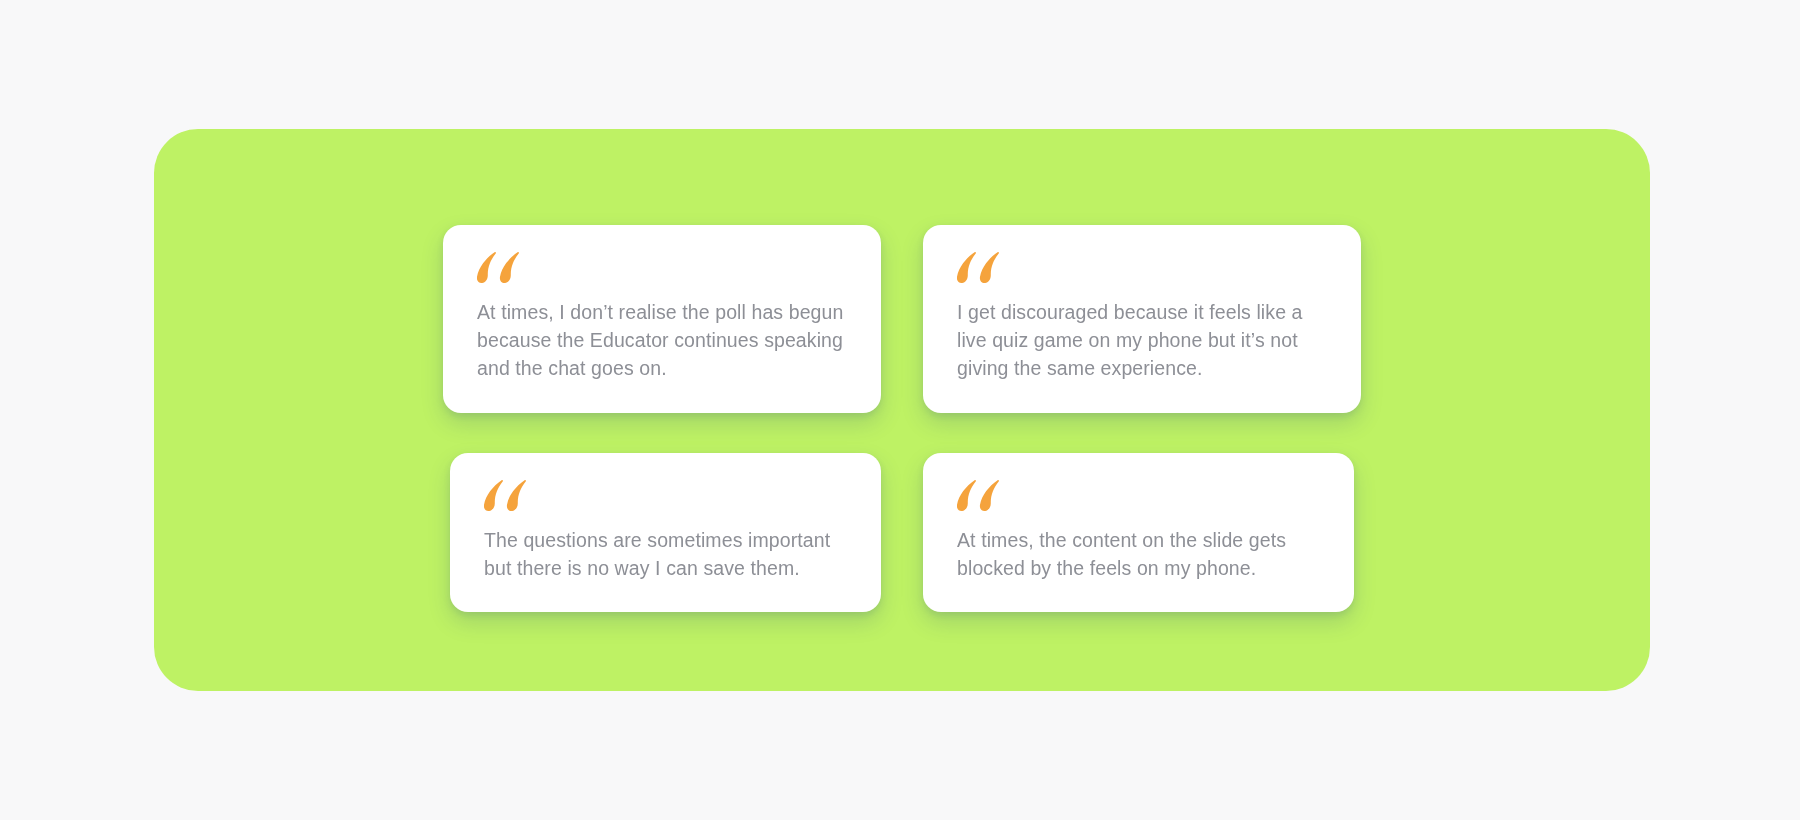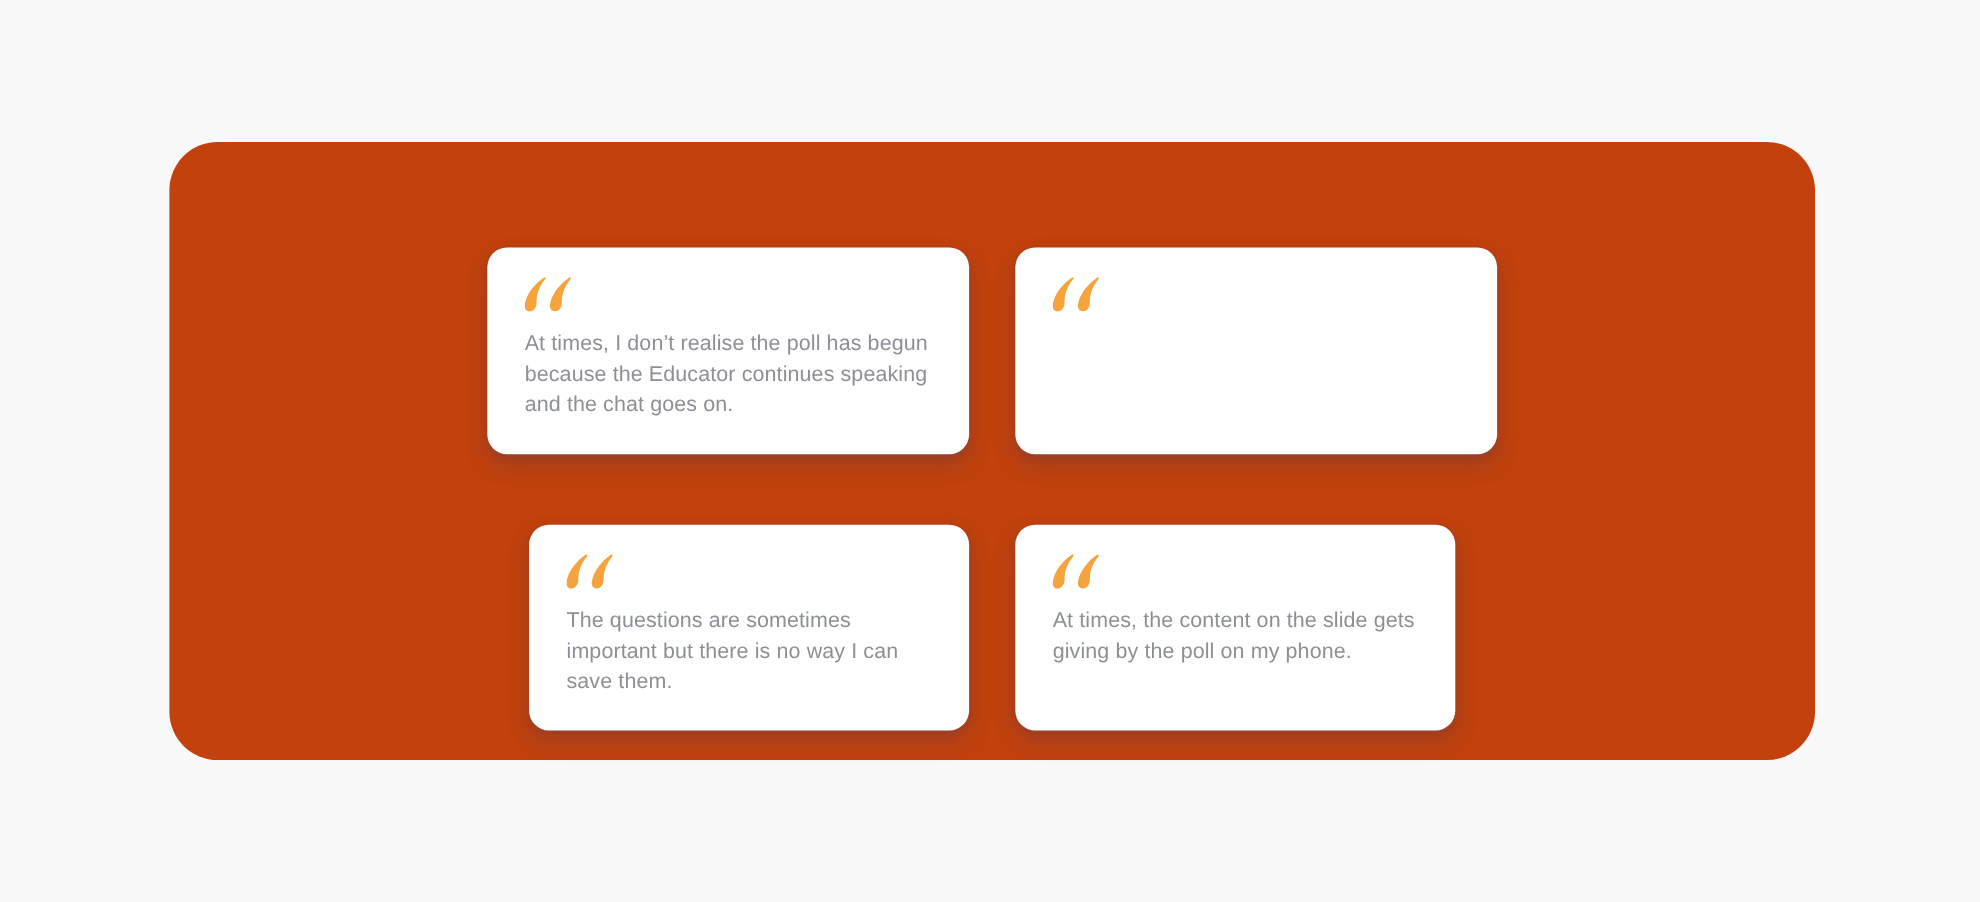--- a/index.html
+++ b/index.html
@@ -18,27 +18,27 @@
     align-items: center;
     justify-content: center;
   }
 
   
   .panel {
     position: relative;
     width: 1496px;
     height: 562px;
     margin-left: 4px;
-    background: #c2410c;
+    background: #bef264;
     border-radius: 44px;
     padding: 96px 52px 0 52px;
     display: flex;
     flex-direction: column;
     align-items: center;
-    gap: 64px;
+    gap: 40px;
   }
 
   
   .quote-row {
     display: flex;
     justify-content: center;
     width: 100%;
   }
 
   .quote-row.row-top { gap: 42px; }
@@ -60,21 +60,21 @@
     width: 438px;
     min-height: 156px;
   }
 
   .row-bottom .quote-card {
     width: 438px;
     min-height: 142px;
   }
 
   .row-bottom .quote-card.card-wide {
-    width: 400px;
+    width: 431px;
   }
 
   
   .quote-mark {
     display: block;
     width: 44px;
     height: 34px;
     margin-bottom: 14px;
     flex: none;
   }
@@ -109,20 +109,21 @@
     </div>
 
 
     <div class="quote-card">
       <span class="quote-mark">
         <svg viewBox="0 0 44 34" xmlns="http://www.w3.org/2000/svg" aria-hidden="true">
           <path fill="#f5a33c" d="M17.6 1.2c.9-.5 1.7.6 1.1 1.4-2.6 3.3-4.6 6.6-5.9 9.9-1.5 3.8-2.1 7.6-2 11.4.1 4.2-2.4 7.6-5.6 8.1-3.4.5-5.9-2.3-5.2-6.3.8-4.6 2.9-9.2 6.2-13.7C9.3 8.1 13 4.3 17.6 1.2z"></path>
           <path fill="#f5a33c" d="M40.6 1.2c.9-.5 1.7.6 1.1 1.4-2.6 3.3-4.6 6.6-5.9 9.9-1.5 3.8-2.1 7.6-2 11.4.1 4.2-2.4 7.6-5.6 8.1-3.4.5-5.9-2.3-5.2-6.3.8-4.6 2.9-9.2 6.2-13.7C32.3 8.1 36 4.3 40.6 1.2z"></path>
         </svg>
       </span>
+      <p class="quote-text">I get discouraged because it feels like a live quiz game on my phone but it’s not giving the same experience.</p>
     </div>
 
   </div>
 
   <div class="quote-row row-bottom">
 
     <div class="quote-card card-wide">
       <span class="quote-mark">
         <svg viewBox="0 0 44 34" xmlns="http://www.w3.org/2000/svg" aria-hidden="true">
           <path fill="#f5a33c" d="M17.6 1.2c.9-.5 1.7.6 1.1 1.4-2.6 3.3-4.6 6.6-5.9 9.9-1.5 3.8-2.1 7.6-2 11.4.1 4.2-2.4 7.6-5.6 8.1-3.4.5-5.9-2.3-5.2-6.3.8-4.6 2.9-9.2 6.2-13.7C9.3 8.1 13 4.3 17.6 1.2z"></path>
@@ -132,18 +133,18 @@
       <p class="quote-text">The questions are sometimes important but there is no way I can save them.</p>
     </div>
 
     <div class="quote-card card-wide">
       <span class="quote-mark">
         <svg viewBox="0 0 44 34" xmlns="http://www.w3.org/2000/svg" aria-hidden="true">
           <path fill="#f5a33c" d="M17.6 1.2c.9-.5 1.7.6 1.1 1.4-2.6 3.3-4.6 6.6-5.9 9.9-1.5 3.8-2.1 7.6-2 11.4.1 4.2-2.4 7.6-5.6 8.1-3.4.5-5.9-2.3-5.2-6.3.8-4.6 2.9-9.2 6.2-13.7C9.3 8.1 13 4.3 17.6 1.2z"></path>
           <path fill="#f5a33c" d="M40.6 1.2c.9-.5 1.7.6 1.1 1.4-2.6 3.3-4.6 6.6-5.9 9.9-1.5 3.8-2.1 7.6-2 11.4.1 4.2-2.4 7.6-5.6 8.1-3.4.5-5.9-2.3-5.2-6.3.8-4.6 2.9-9.2 6.2-13.7C32.3 8.1 36 4.3 40.6 1.2z"></path>
         </svg>
       </span>
-      <p class="quote-text">At times, the content on the slide gets giving by the poll on my phone.</p>
+      <p class="quote-text">At times, the content on the slide gets blocked by the feels on my phone.</p>
     </div>
 
   </div>
 
 </div>
 
 </body></html>

